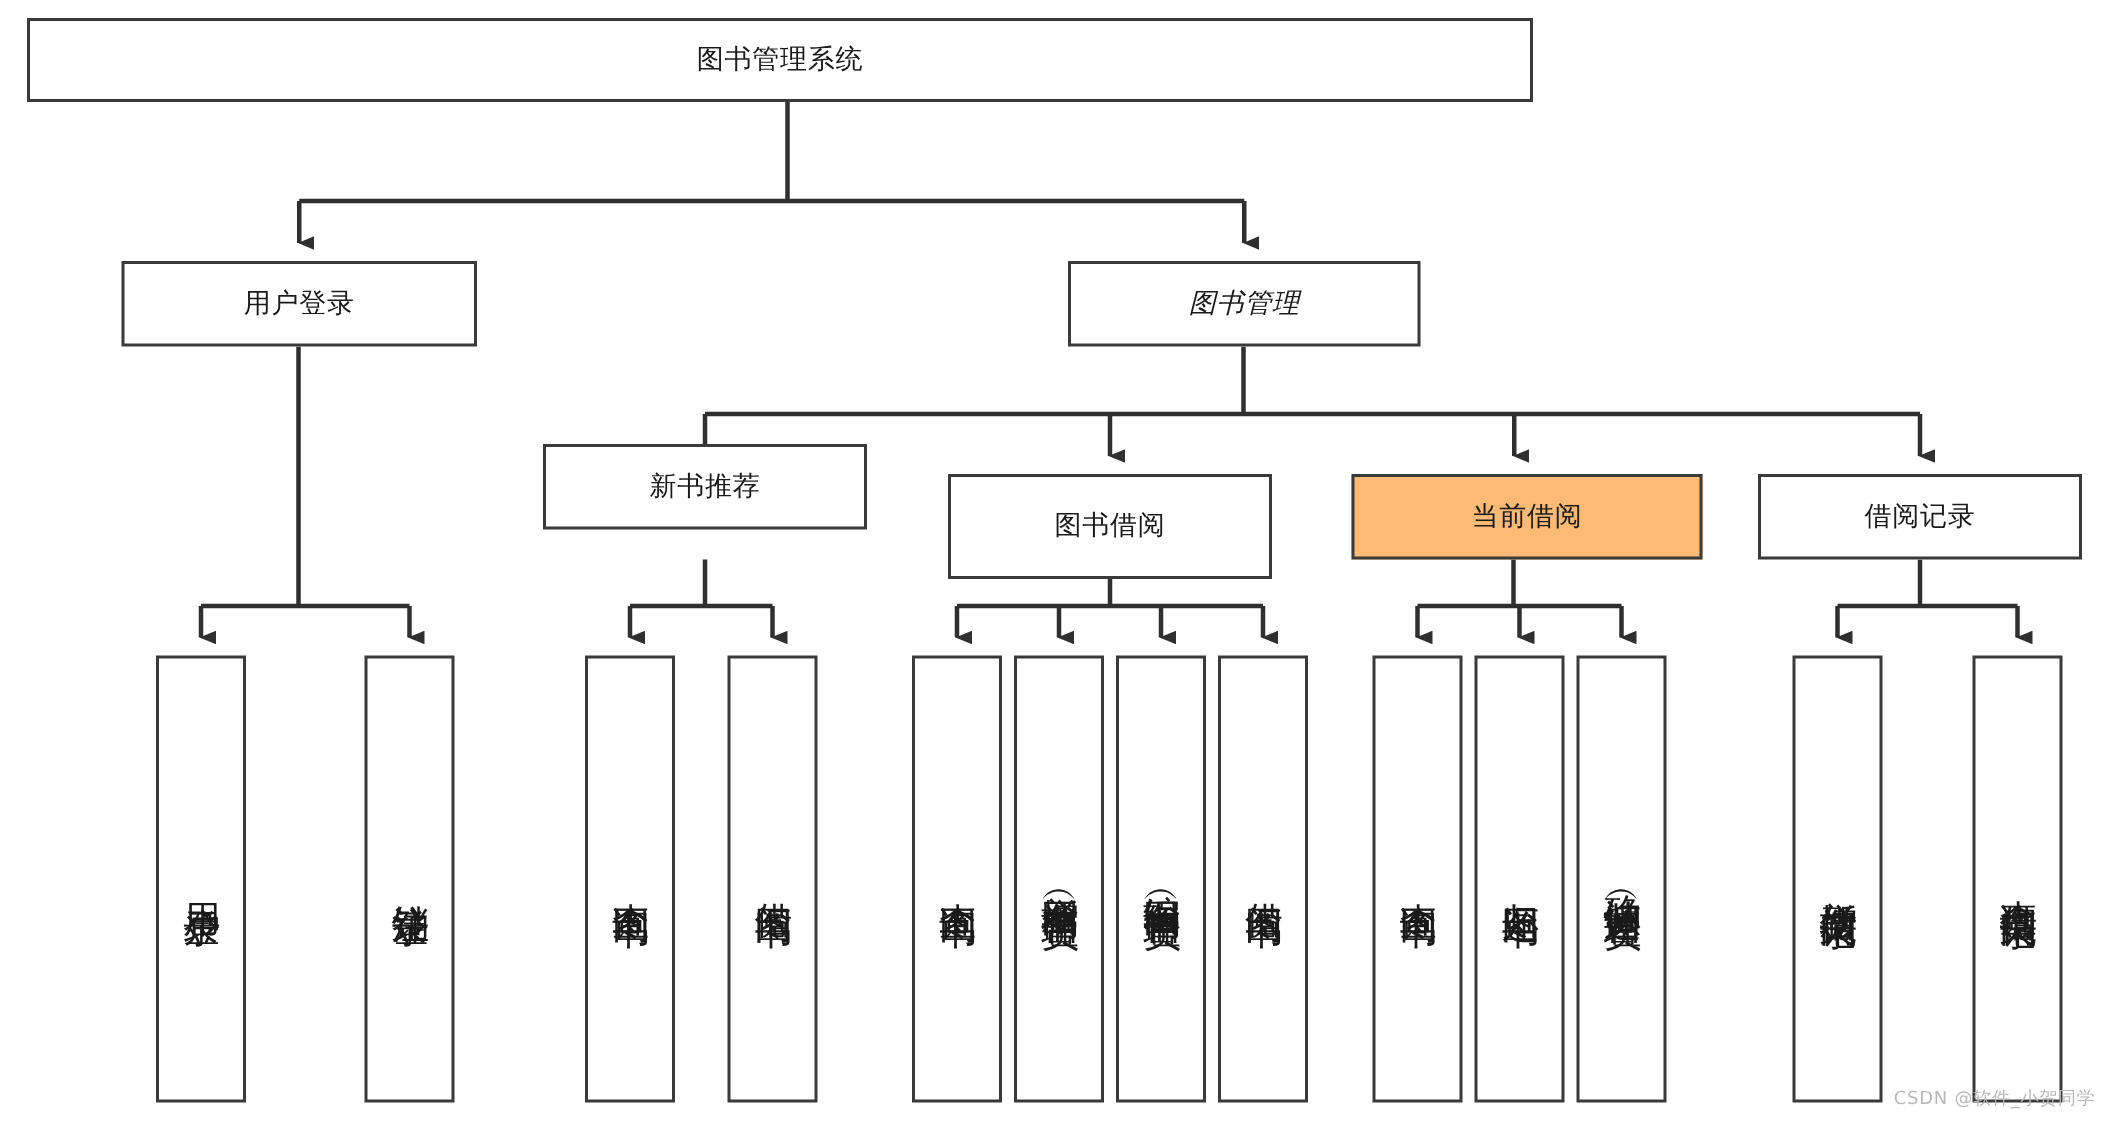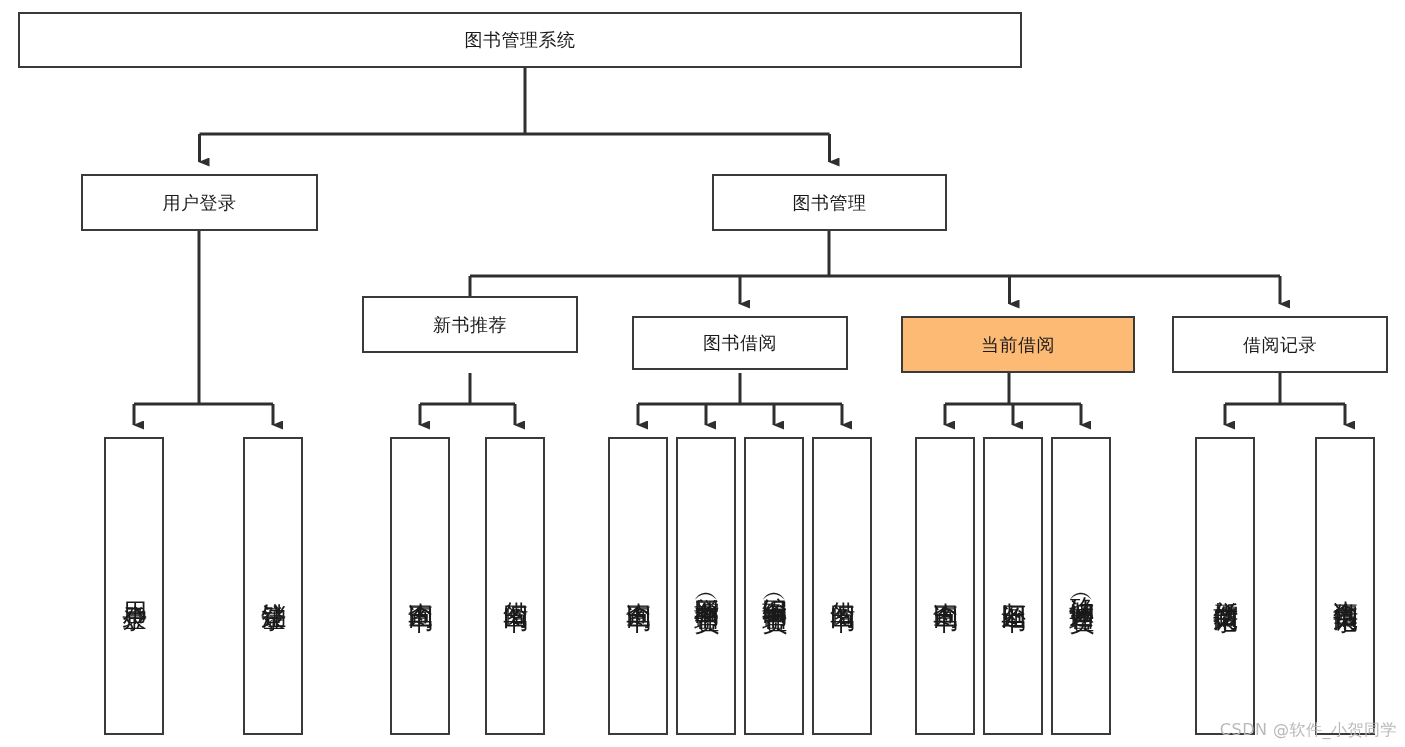--- a/index.html
+++ b/index.html
@@ -56,21 +56,21 @@
     text-orientation: upright;
     font-size: 25px;
     line-height: 1.05;
     letter-spacing: 2px;
     white-space: nowrap;
   }
   #watermark {
     position: absolute;
     right: 8px;
     bottom: 6px;
-    font-size: 16px;
+    font-size: 12px;
     color: #b9b9b9;
     letter-spacing: 0.5px;
     z-index: 5;
     user-select: none;
   }
 </style>
 </head>
 <body>
 
 <div id="diagram-canvas">
@@ -118,27 +118,27 @@
       </g>
   </svg>
 
   <div id="node-layer">
       <div class="node horizontal" style="left: 18px; top: 12px; width: 1004px; height: 56px; border-color: rgb(58, 58, 58); background: rgb(255, 255, 255); color: rgb(26, 26, 26);">
         <span class="node-label">图书管理系统</span>
       </div>
       <div class="node horizontal" style="left: 81px; top: 174px; width: 237px; height: 57px; border-color: rgb(58, 58, 58); background: rgb(255, 255, 255); color: rgb(26, 26, 26);">
         <span class="node-label">用户登录</span>
       </div>
-      <div class="node horizontal" style="left: 712px; top: 174px; width: 235px; height: 57px; border-color: rgb(58, 58, 58); background: rgb(255, 255, 255); color: rgb(26, 26, 26);">
+      <div class="node horizontal" style="left: 712px; top: 174px; width: 235px; height: 57px; border-color: rgb(58, 58, 58); background: rgb(255, 255, 255); color: rgb(26, 26, 26); font-style: italic;">
         <span class="node-label">图书管理</span>
       </div>
       <div class="node horizontal" style="left: 362px; top: 296px; width: 216px; height: 57px; border-color: rgb(58, 58, 58); background: rgb(255, 255, 255); color: rgb(26, 26, 26);">
         <span class="node-label">新书推荐</span>
       </div>
-      <div class="node horizontal" style="left: 632px; top: 316px; width: 216px; height: 54px; border-color: rgb(58, 58, 58); background: rgb(255, 255, 255); color: rgb(26, 26, 26);">
+      <div class="node horizontal" style="left: 632px; top: 316px; width: 216px; height: 70px; border-color: rgb(58, 58, 58); background: rgb(255, 255, 255); color: rgb(26, 26, 26);">
         <span class="node-label">图书借阅</span>
       </div>
       <div class="node horizontal" style="left: 901px; top: 316px; width: 234px; height: 57px; border-color: rgb(58, 58, 58); background: #fdba74; color: rgb(26, 26, 26);">
         <span class="node-label">当前借阅</span>
       </div>
       <div class="node horizontal" style="left: 1172px; top: 316px; width: 216px; height: 57px; border-color: rgb(58, 58, 58); background: rgb(255, 255, 255); color: rgb(26, 26, 26); justify-content: center;">
         <span class="node-label">借阅记录</span>
       </div>
       <div class="node vertical" style="left: 104px; top: 437px; width: 60px; height: 298px; border-color: rgb(58, 58, 58); background: rgb(255, 255, 255); color: rgb(26, 26, 26);">
         <span class="node-label">用户登录</span>

